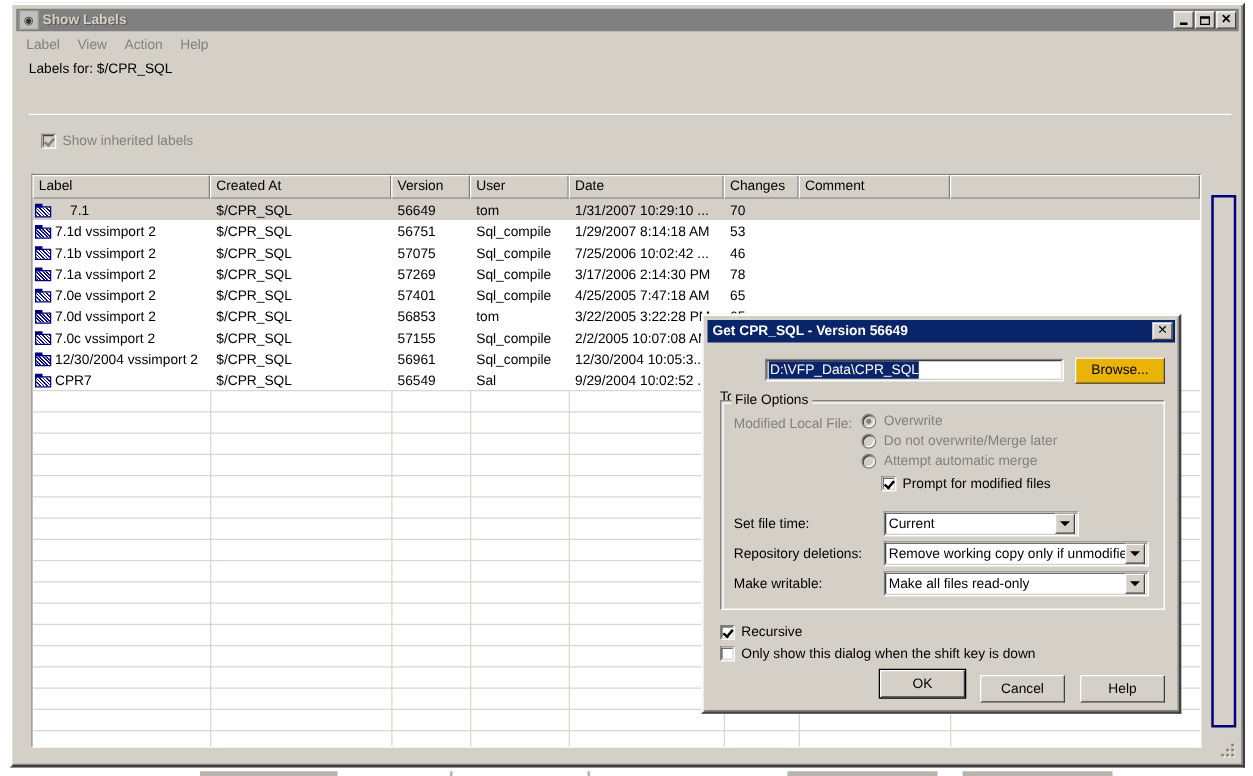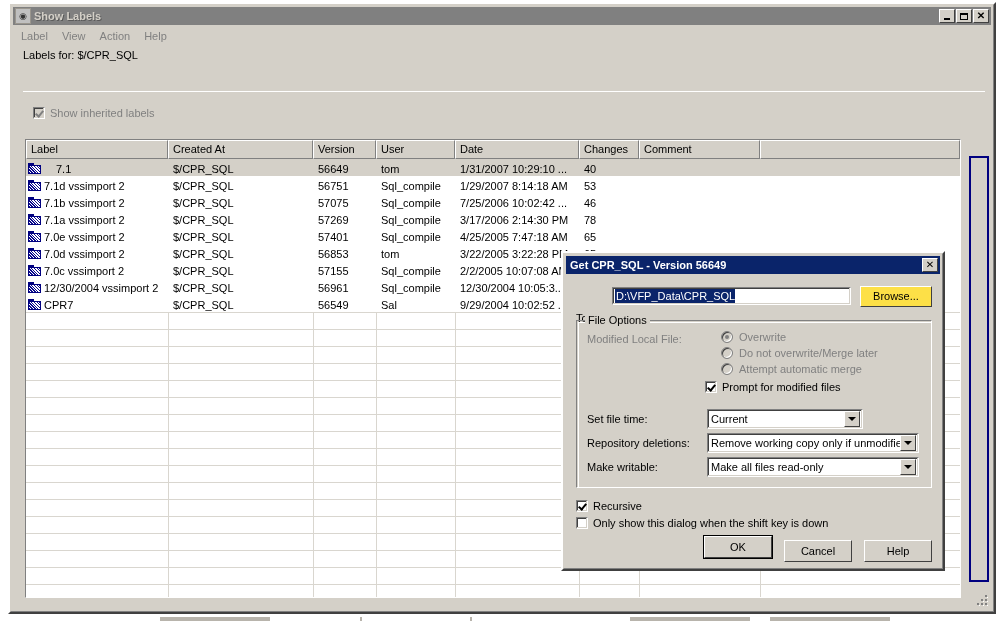--- a/index.html
+++ b/index.html
@@ -182,41 +182,41 @@
     flex:1 1 auto;height:18px;box-sizing:border-box;background:#ffffff;
     border-top:1px solid #808080;border-left:1px solid #808080;
     border-right:1px solid #ffffff;border-bottom:1px solid #ffffff;
     box-shadow:inset -1px -1px 0 #d4d0c8, inset 1px 1px 0 #404040;
     display:flex;align-items:center;padding:0 2px;overflow:hidden;
   }
   #to-input-text{
     background:#0a246a;color:#ffffff;font-size:11px;padding:1px 0 1px 1px;white-space:nowrap;
   }
   #browse-btn{
-    margin-left:9px;width:72px;height:21px;flex:0 0 auto;background:#fde047;
+    margin-left:9px;width:72px;height:21px;flex:0 0 auto;background:#eab308;
     border-top:1px solid #ffffff;border-left:1px solid #ffffff;
     border-right:1px solid #404040;border-bottom:1px solid #404040;
     display:flex;align-items:center;justify-content:center;font-size:11px;box-sizing:border-box;
   }
   
   #file-options{
     position:absolute;left:12px;top:66px;width:356px;height:168px;
     border:1px solid #ffffff;border-top-color:#808080;border-left-color:#808080;
     box-sizing:border-box;
   }
   #file-options::after{
     content:"";position:absolute;left:1px;top:1px;right:-1px;bottom:-1px;
     border:1px solid #ffffff;border-top-color:#ffffff;border-left-color:#ffffff;
     pointer-events:none;
   }
   #fo-legend{
     position:absolute;left:8px;top:-7px;background:#d4d0c8;padding:0 3px;font-size:11px;z-index:2;
   }
   #mlf-label{position:absolute;left:10px;top:12px;font-size:11px;color:#808080;}
-  .radio-row{position:absolute;left:144px;display:flex;align-items:flex-end;}
+  .radio-row{position:absolute;left:112px;display:flex;align-items:flex-end;}
   .rad{
     width:12px;height:12px;border-radius:50%;box-sizing:border-box;margin-right:6px;flex:0 0 auto;
     background:#d4d0c8;border:1px solid #808080;
     box-shadow:inset 1px 1px 0 #404040, inset -1px -1px 0 #ffffff;
     position:relative;
   }
   .rad.checked::after{
     content:"";position:absolute;left:3px;top:3px;width:4px;height:4px;border-radius:50%;background:#808080;
   }
   .radio-row span{font-size:11px;color:#808080;}
@@ -313,21 +313,21 @@
                 <span class="licon">
                   <span class="body"></span>
                   <span class="tab"></span>
                 </span>
                 <span>7.1</span>
               </div>
               <div class="lcell" style="width: 145px;">$/CPR_SQL</div>
               <div class="lcell" style="width: 63px;">56649</div>
               <div class="lcell" style="width: 79px;">tom</div>
               <div class="lcell" style="width: 124px;">1/31/2007 10:29:10 ...</div>
-              <div class="lcell" style="width: 60px;">40</div>
+              <div class="lcell" style="width: 60px;">70</div>
               <div class="lcell" style="width: 121px;"></div>
               <div class="lcell" style="width: 200px;"></div>
             </div>
             <div class="lrow">
               <div class="lcell first" style="width: 142px;">
                 <span class="licon">
                   <span class="body"></span>
                   <span class="tab"></span>
                 </span>
                 <span>7.1d vssimport 2</span>

